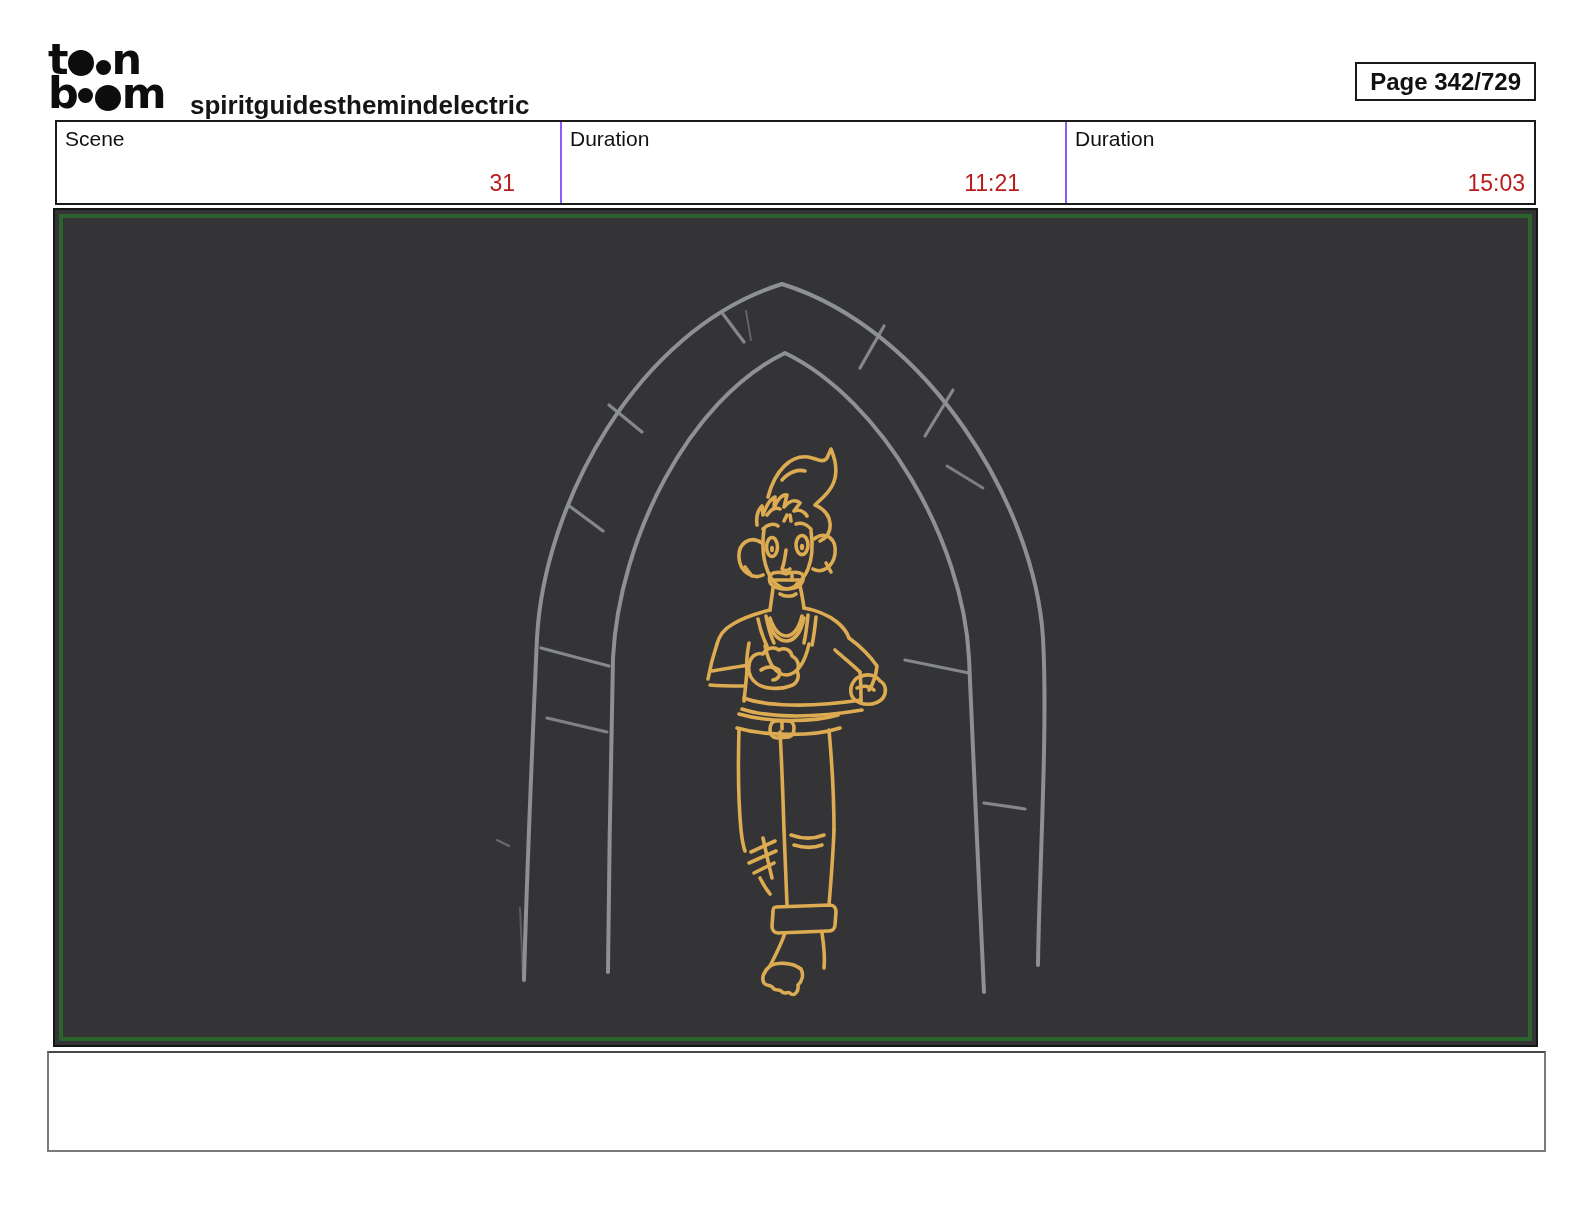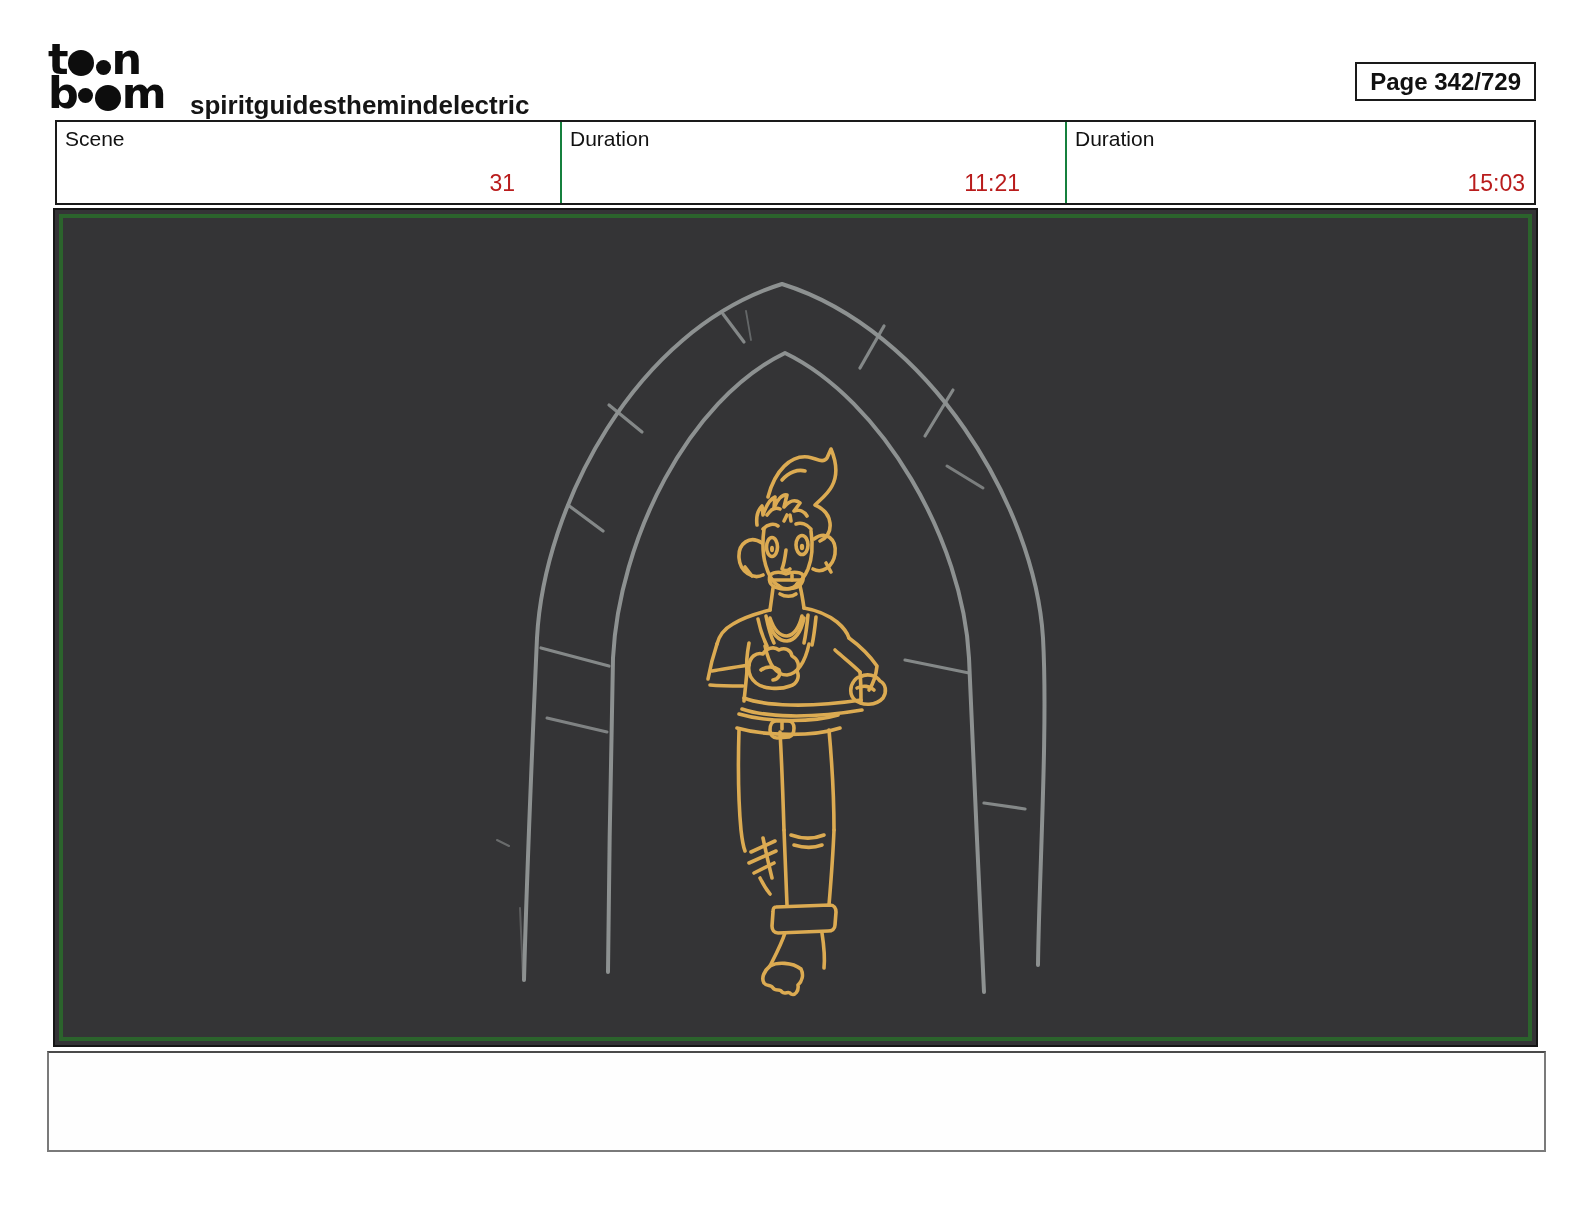--- a/index.html
+++ b/index.html
@@ -21,21 +21,21 @@
   .logo-row.r2 .dot.big { margin-top:2px; }
 
   .project-title { position:absolute; left:190px; top:66px; font-size:26px; font-weight:bold; color:#151515;margin-top:24px; }
 
   .page-badge { position:absolute; top:62px; right:48px; height:39px; border:2px solid #1a1a1a;
                 padding:0 13px; font-size:24px; font-weight:bold; line-height:35px; color:#111; background:#fff; }
 
   
   .info-row { position:absolute; left:55px; top:120px; width:1481px; height:85px;
               display:flex; border:2px solid #1a1a1a; background:#fff;gap:36px; }
-  .info-cell { flex:1 1 0; position:relative; border-left:2px solid #15803d; }
+  .info-cell { flex:1 1 0; position:relative; border-left:2px solid #8b5cf6; }
   .info-cell:first-child { border-left:none; }
   .info-label { position:absolute; left:8px; top:5px; font-size:21px; color:#111; }
   .info-value { position:absolute; right:9px; bottom:6px; font-size:23px; color:#b91c1c; }
 
   
   .sb-panel { position:absolute; left:53px; top:208px; width:1485px; height:839px;
               border:2px solid #161616; background:#343436; }
   .sb-safe { position:absolute; inset:4px; border:4px solid #2b632c; }
   .sb-sketch { position:absolute; inset:8px; display:block; }
 

